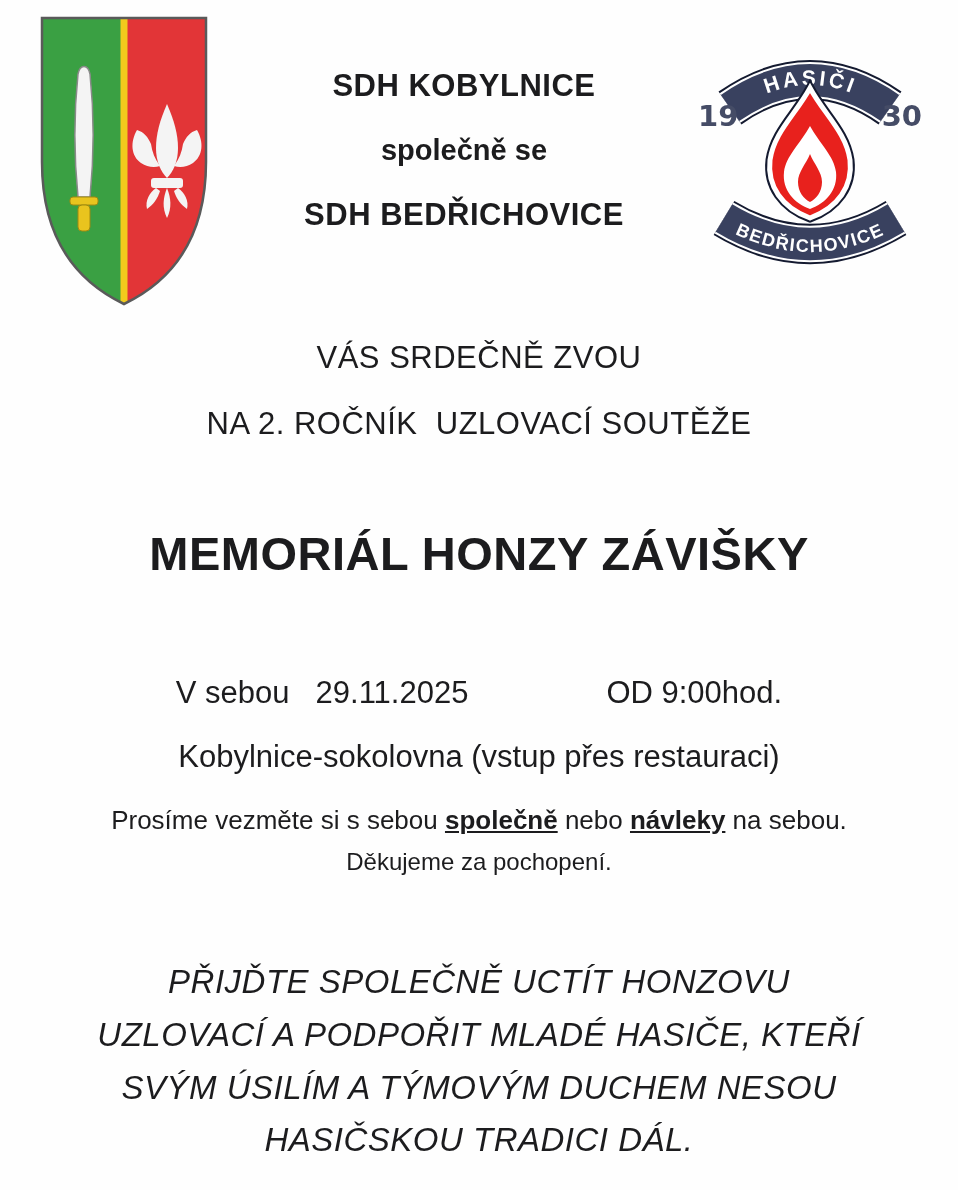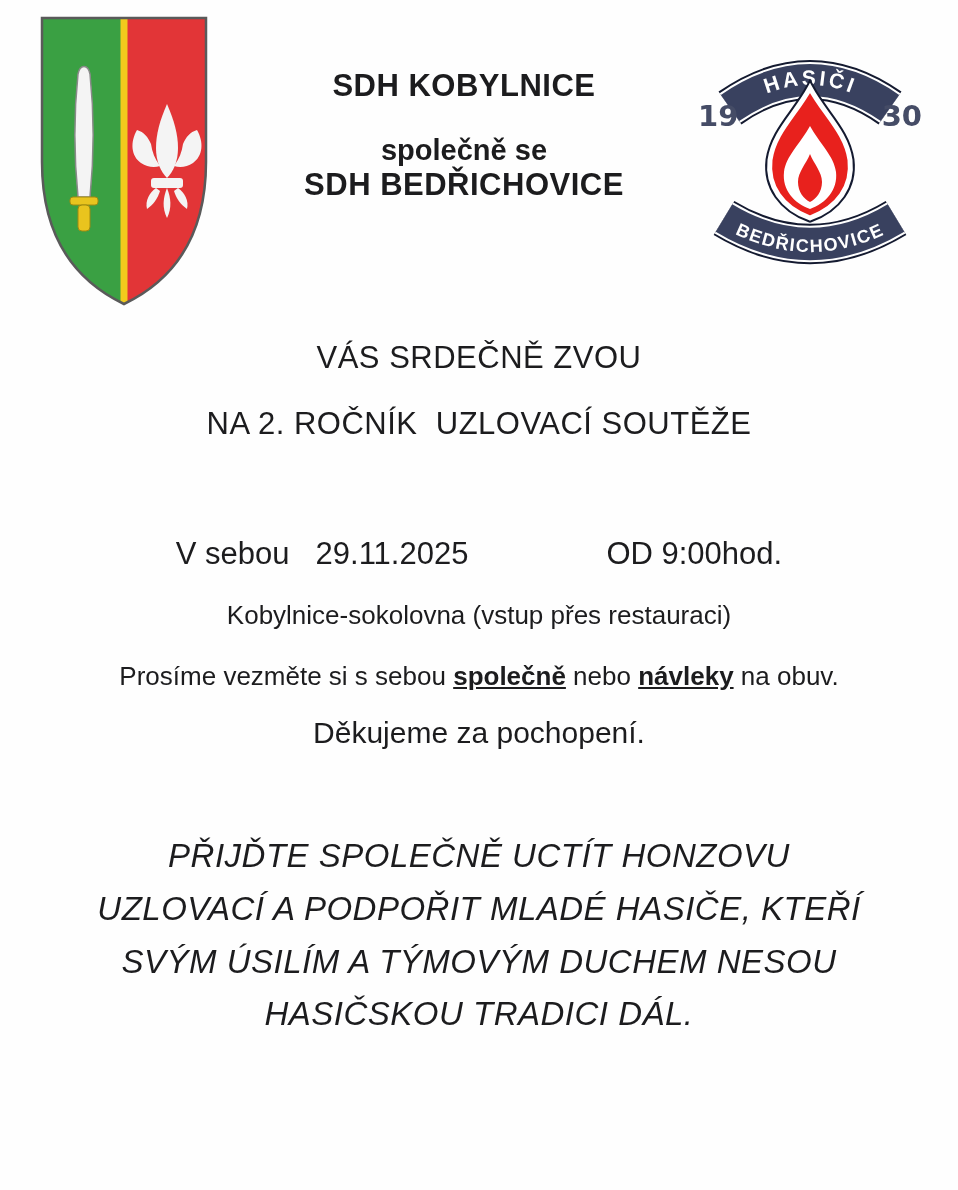--- a/index.html
+++ b/index.html
@@ -13,37 +13,37 @@
     position:relative; width:958px; height:1190px;
     background:#fefefe; overflow:hidden;
   }
 
   
   .header { display:flex; align-items:flex-start; padding:12px 20px 0 34px; height:314px; }
   .arms-wrap { width:200px; flex:0 0 auto; }
   .badge-wrap { width:244px; flex:0 0 auto; padding-top:10px; }
   .header-text { flex:1; text-align:center; padding-top:56px; }
   .org-line { font-size:31px; font-weight:bold; margin-bottom:30px; letter-spacing:0.5px; }
-  .org-connector { font-size:29px; font-weight:bold; }
+  .org-connector { font-size:29px; font-weight:bold; margin-bottom:30px; }
 
   
   .invite { text-align:center; font-weight:normal; font-size:31px; letter-spacing:0.5px; }
   .invite1 { margin-top:26px; }
   .invite2 { margin-top:30px; white-space:pre-wrap; }
   .title {
     text-align:center; font-weight:bold; font-size:47px;
     margin-top:84px; letter-spacing:0.5px;
   }
   .when { display:flex; justify-content:center; margin-top:94px; font-size:31px; }
   .when .day { margin-right:26px; }
   .when .time { margin-left:138px; }
-  .venue { text-align:center; font-size:26px; margin-top:28px; }
+  .venue { text-align:center; font-size:31px; margin-top:28px; }
   .note { text-align:center; font-size:26px; margin-top:30px; white-space:pre-wrap; }
   .note .hl { font-weight:bold; text-decoration:underline; }
-  .thanks { text-align:center; font-size:30px; margin-top:24px; }
+  .thanks { text-align:center; font-size:24px; margin-top:12px; }
   .footer { text-align:center; margin-top:80px; font-size:33px; line-height:1.6; letter-spacing:0.5px;font-style:italic; }
 
   
   .arc-text { fill:#ffffff; font-weight:bold; font-family:"Liberation Sans",sans-serif; }
   .arc-text-top { font-size:21px; letter-spacing:3px; }
   .arc-text-bottom { font-size:18px; letter-spacing:1.5px; }
   .badge-year { fill:#454c66; font-weight:bold; font-size:29px; font-family:"DejaVu Sans",sans-serif; }
 </style>
 </head>
 <body>
@@ -120,30 +120,31 @@
             <textPath href="#arcBottom" startOffset="50%" text-anchor="middle">BEDŘICHOVICE</textPath>
           </text>
         </g>
       </svg>
     </div>
   </header>
 
   <div class="invite invite1">VÁS SRDEČNĚ ZVOU</div>
   <div class="invite invite2">NA 2. ROČNÍK  UZLOVACÍ SOUTĚŽE</div>
 
+  <h1 class="title">MEMORIÁL HONZY ZÁVIŠKY</h1>
 
   <div class="when">
     <span class="day">V sebou</span>
     <span class="date">29.11.2025</span>
     <span class="time">OD 9:00hod.</span>
   </div>
 
   <div class="venue">Kobylnice-sokolovna (vstup přes restauraci)</div>
 
-  <div class="note"><span>Prosíme vezměte si s sebou </span><span class="hl">společně</span><span> nebo </span><span class="hl">návleky</span><span> na obuv.</span></div>
+  <div class="note"><span>Prosíme vezměte si s sebou </span><span class="hl">společně</span><span> nebo </span><span class="hl">návleky</span><span> na sebou.</span></div>
   <div class="thanks">Děkujeme za pochopení.</div>
 
   <div class="footer">
     <div class="footer-line">PŘIJĎTE SPOLEČNĚ UCTÍT HONZOVU</div>
     <div class="footer-line">UZLOVACÍ A PODPOŘIT MLADÉ HASIČE, KTEŘÍ</div>
     <div class="footer-line">SVÝM ÚSILÍM A TÝMOVÝM DUCHEM NESOU</div>
     <div class="footer-line">HASIČSKOU TRADICI DÁL.</div>
   </div>
 
 </div>

